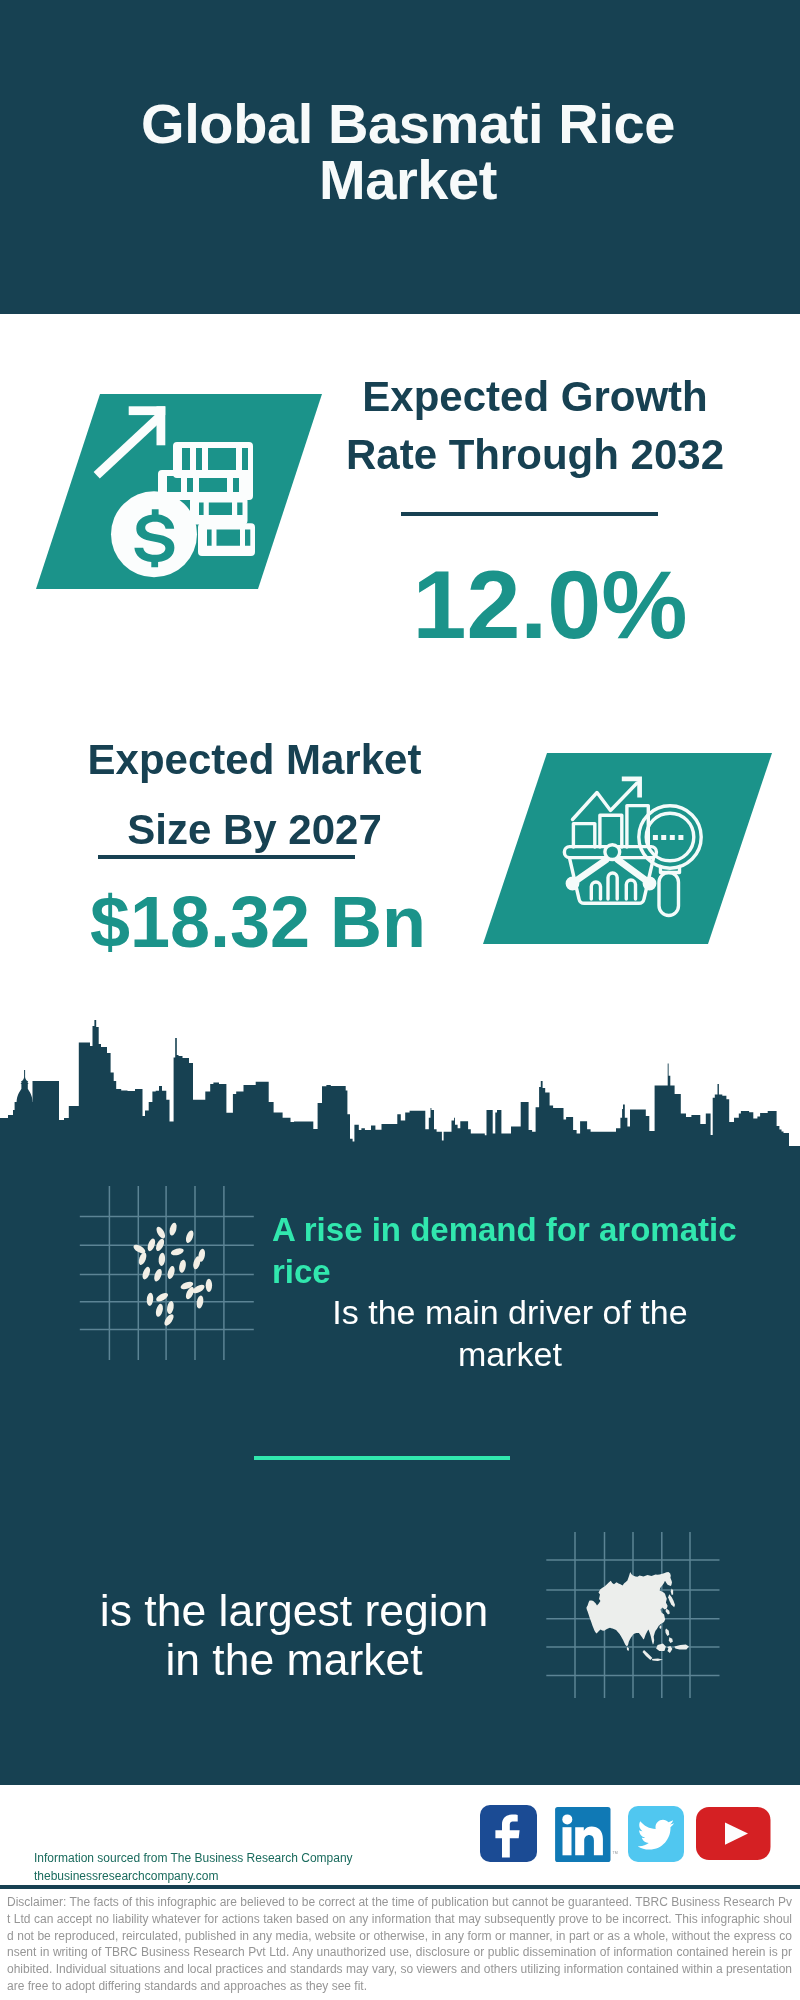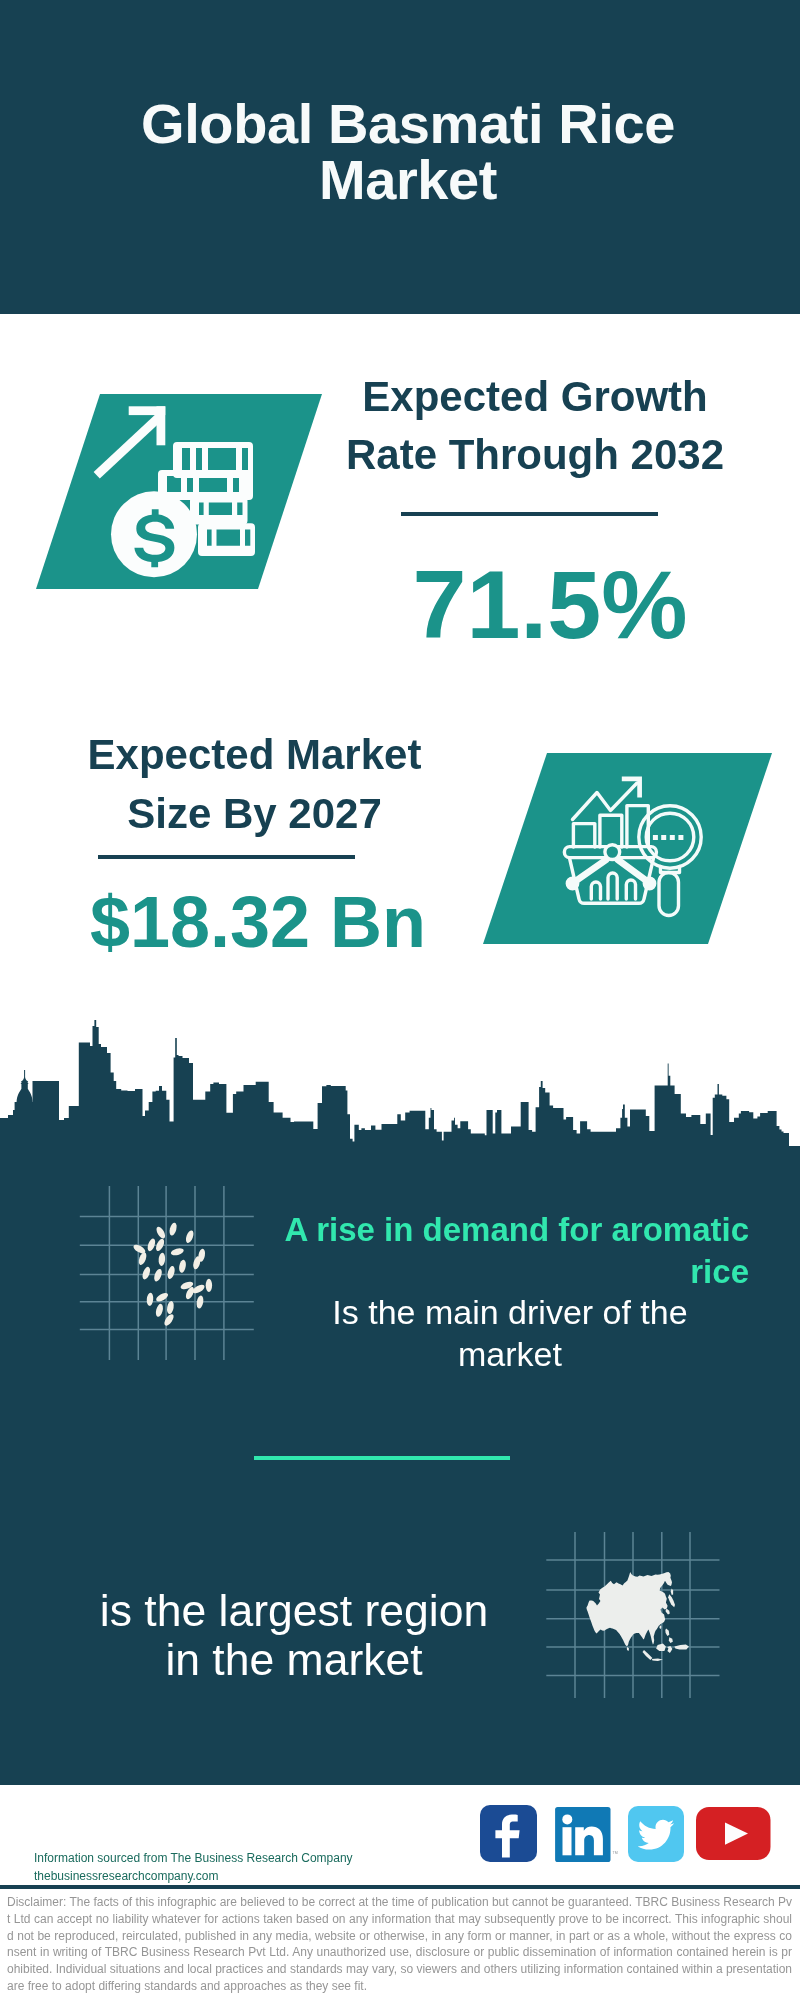--- a/index.html
+++ b/index.html
@@ -10,21 +10,21 @@
     font-size:56px;font-weight:700;line-height:56px;letter-spacing:-0.4px;}
   .icon-svg{position:absolute;}
 
   .stat-title{position:absolute;color:#174152;font-weight:700;text-align:center;}
   .stat-rule{position:absolute;background:#174152;height:4px;}
   .stat-value{position:absolute;color:#1b938a;font-weight:700;text-align:center;white-space:nowrap;}
 
   .skyline{position:absolute;left:0;top:1015px;width:800px;height:133px;}
   .darkband{position:absolute;left:0;top:1147px;width:800px;height:638px;background:#174152;}
 
-  .ins-head{position:absolute;color:#31e7ae;font-weight:700;text-align:right;}
+  .ins-head{position:absolute;color:#31e7ae;font-weight:700;text-align:left;}
   .ins-body{position:absolute;color:#ffffff;font-weight:400;text-align:center;}
   .mint-rule{position:absolute;background:#31e7ae;height:4px;}
 
   .footer{position:absolute;left:0;top:1785px;width:800px;height:103px;background:#ffffff;}
   .src{position:absolute;color:#1a6b5d;font-size:12px;line-height:24px;white-space:nowrap;margin-top:34px;}
   .discl-band{position:absolute;left:0;top:1885px;width:800px;height:115px;background:#ffffff;border-top:4px solid #174152;}
   .discl{position:absolute;left:7px;top:5px;width:785px;color:#969696;font-size:12px;line-height:16.8px;text-align:justify;word-break:break-all;font-family:"Liberation Sans",sans-serif;}
 </style>
 </head>
 <body>
@@ -48,23 +48,23 @@
       <path d="M174,112.8 h49.5 a4,4 0 0 1 4,4 v19.7 a4,4 0 0 1 -4,4 h-49.5 a4,4 0 0 1 -4,-4 v-19.7 a4,4 0 0 1 4,-4 Z M179,118.4 v12.5 h4.6 v-12.5 Z M188.8,118.4 v12.5 h23.2 v-12.5 Z M217.2,118.4 v12.5 h5.3 v-12.5 Z"></path>
       <path d="M182,139.3 h49 a4,4 0 0 1 4,4 v24.7 a4,4 0 0 1 -4,4 h-49 a4,4 0 0 1 -4,-4 v-24.7 a4,4 0 0 1 4,-4 Z M187,145.5 v16.2 h4.6 v-16.2 Z M196.5,145.5 v16.2 h23.5 v-16.2 Z M225,145.5 v16.2 h5.3 v-16.2 Z"></path>
 
       <circle cx="134" cy="150.3" r="43"></circle>
       <path fill="#1b938a" d="M131.8,125.2 h6.8 v5.2 c9.0,1.1 15.1,6.8 15.6,14.3 h-8.6 c-0.7,-4.2 -4.6,-6.9 -10.6,-6.9 c-5.9,0 -9.8,2.4 -9.8,6.0 c0,3.0 2.5,4.7 8.1,5.9 l6.8,1.4 c9.8,2.1 14.3,5.9 14.3,12.6 c0,7.9 -6.2,13.4 -16.3,14.4 v5.2 h-6.8 v-5.2 c-9.9,-1.0 -16.4,-6.7 -16.9,-14.4 h8.8 c0.7,4.3 4.9,7.1 11.5,7.1 c6.3,0 10.7,-2.6 10.7,-6.4 c0,-3.1 -2.4,-5.0 -8.3,-6.2 l-7.4,-1.5 c-9.2,-1.9 -13.4,-5.8 -13.4,-12.3 c0,-7.4 5.9,-12.6 15.5,-13.6 Z"></path>
     </g>
   </svg>
 
   <div class="stat-title" style="left:332px;top:368px;width:406px;font-size:42px;line-height:57.5px;">Expected Growth Rate Through 2032</div>
   <div class="stat-rule" style="left:401px;top:512px;width:257px;"></div>
-  <div class="stat-value" style="left:350px;top:555px;width:400px;font-size:97px;line-height:99px;letter-spacing:0px;">71.5%</div>
-
-  <div class="stat-title" style="left:52px;top:725px;width:405px;font-size:42px;line-height:59px;">Expected Market Size By 2027</div>
+  <div class="stat-value" style="left:350px;top:555px;width:400px;font-size:97px;line-height:99px;letter-spacing:0px;">12.0%</div>
+
+  <div class="stat-title" style="left:52px;top:725px;width:405px;font-size:42px;line-height:70px;">Expected Market Size By 2027</div>
   <div class="stat-rule" style="left:98px;top:855px;width:257px;"></div>
   <div class="stat-value" style="left:58px;top:884px;width:400px;font-size:72px;line-height:76px;">$18.32 Bn</div>
 
   <svg class="icon-svg" width="305" height="200" viewBox="0 0 305 200" style="left:472px;top:748px;">
     <polygon points="75,5 300,5 236,196 11,196" fill="#1b938a"></polygon>
     <g stroke="#f4fbfa" stroke-width="3.4" fill="none" stroke-linecap="round" stroke-linejoin="round">
 
       <polyline points="100.5,71.5 125.0,44.5 138.5,62.5 165.0,35.0" stroke-width="3.4"></polyline>
       <polyline points="149.8,30.9 167.6,30.9 167.6,49.5" stroke-width="4.7" stroke-linecap="butt" stroke-linejoin="miter"></polyline>
 

